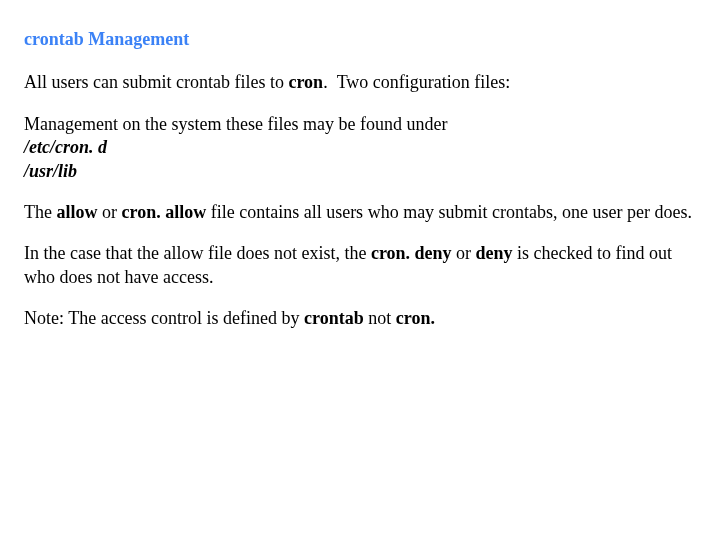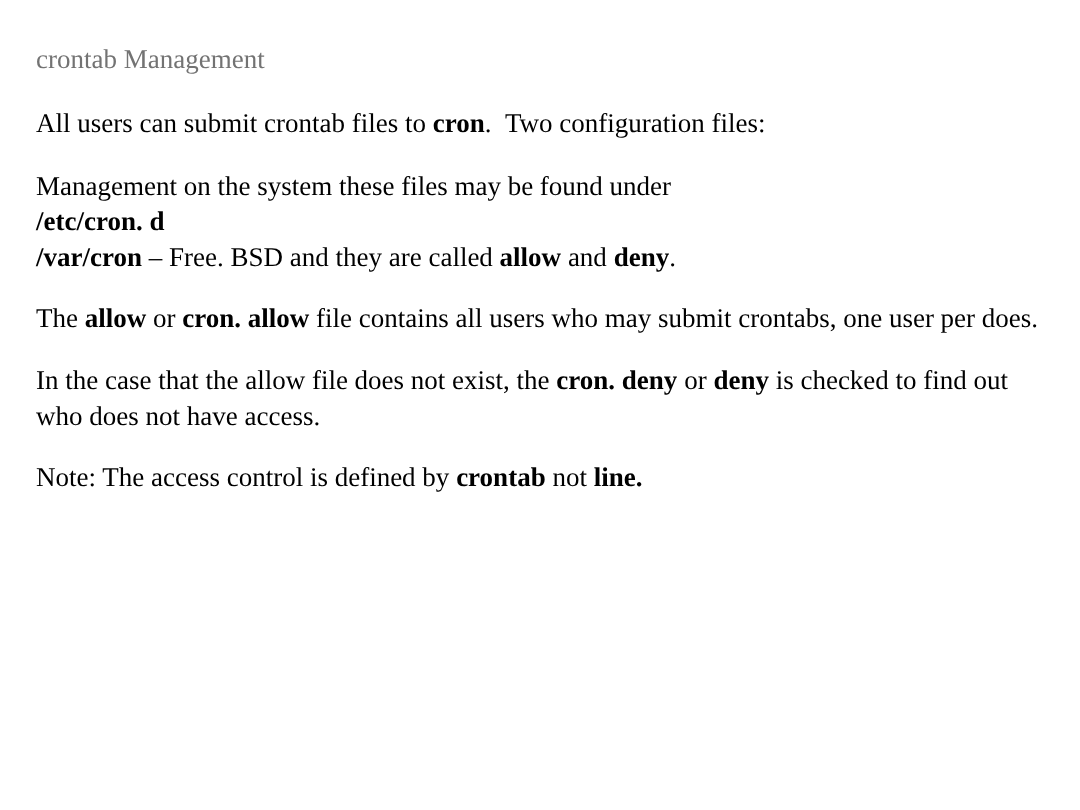--- a/index.html
+++ b/index.html
@@ -9,56 +9,57 @@
       color: #000;
       margin: 0;
       padding: 28px 24px;
       width: 720px;
       height: 540px;
       box-sizing: border-box;
       background: #fff;
     }
     h2 {
       font-size: 18px;
-      font-weight: normal;
-      color: #737373;
+      font-weight: bold;
+      color: #3b82f6;
       margin: 0 0 20px 0;
     }
     p {
       margin: 0 0 18px 0;
     }
     .indented {
       display: block;
       margin-left: 150px;
     }
     .bold { font-weight: bold; }
     .path-list {
       margin-top: -18px;
       margin-bottom: 18px;
+      font-style: italic;
     }
     .path-list div { font-weight: bold; }
   </style>
 </head>
 <body>
 
 <h2>crontab Management</h2>
 
 <p>
   <span>All users can submit crontab files to </span><span class="bold">cron</span><span>.&nbsp;&nbsp;Two configuration files:</span><br>
 </p>
 
 <p>Management on the system these files may be found under</p>
 <div class="path-list">
   <div>/etc/cron. d</div>
-  <div style="font-weight:normal"><span class="bold">/var/cron</span><span> – Free. BSD and they are called </span><span class="bold">allow</span><span> and </span><span class="bold">deny</span><span>.</span></div>
+  <div>/usr/lib</div>
 </div>
 
 <p>
   <span>The </span><span class="bold">allow</span><span> or </span><span class="bold">cron. allow</span><span> file contains all users who may submit crontabs, one user per does.</span>
 </p>
 
 <p>
   <span>In the case that the allow file does not exist, the </span><span class="bold">cron. deny</span><span> or </span><span class="bold">deny</span><span> is checked to find out who does not have access.</span>
 </p>
 
 <p>
-  <span>Note: The access control is defined by </span><span class="bold">crontab</span><span> not </span><span class="bold">line.</span>
+  <span>Note: The access control is defined by </span><span class="bold">crontab</span><span> not </span><span class="bold">cron.</span>
 </p>
 
 </body></html>

